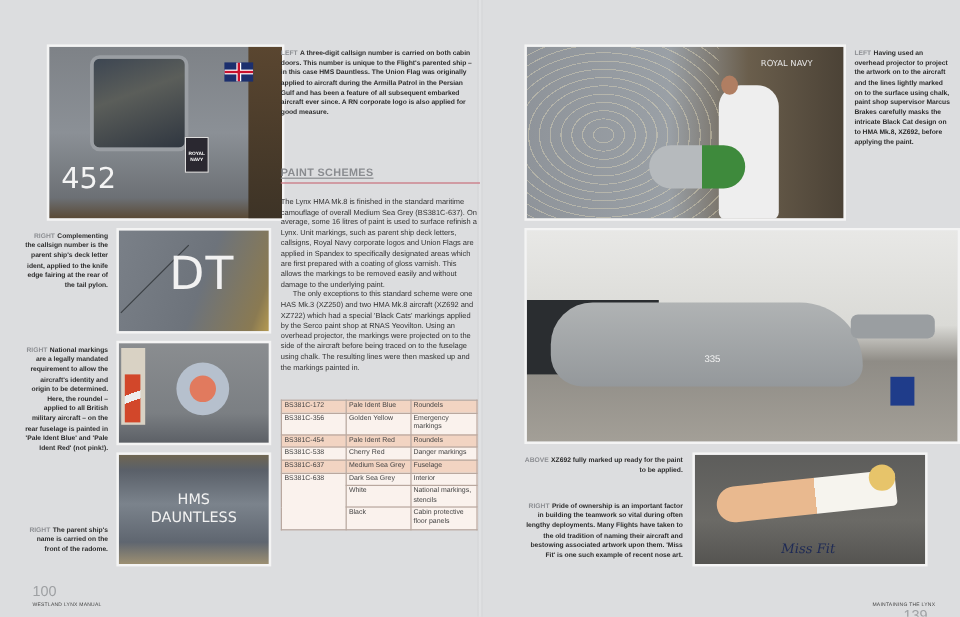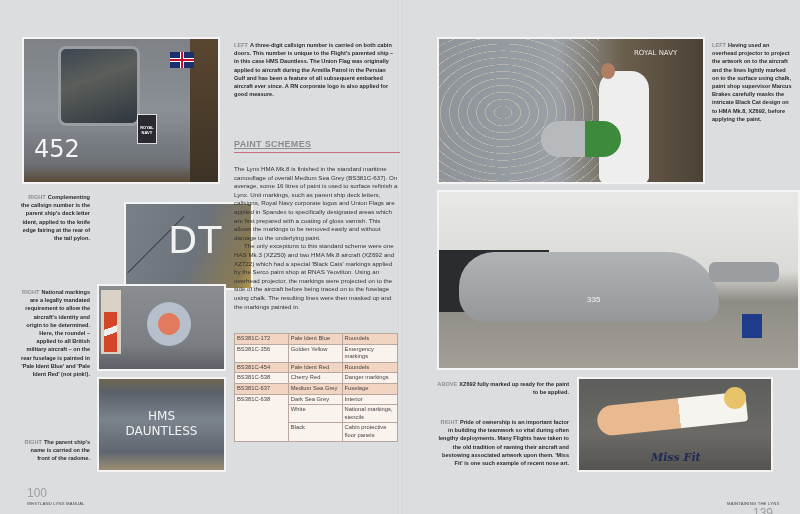--- a/index.html
+++ b/index.html
@@ -20,36 +20,36 @@
   .pnum{position:absolute;font-size:12px;color:#9ea0a3;}
   .pfoot{position:absolute;font-size:4.2px;color:#444;letter-spacing:.2px;}
 </style>
 </head>
 <body>
 
 <div class="spine"></div>
 
 <div>
 
-  <div class="photo" style="left:22px;top:37px;width:198px;height:147px;background:linear-gradient(180deg,#7e8287 0%,#8b9096 50%,#6c7075 88%,#5a4a36 100%);">
+  <div class="photo" style="left:39px;top:37px;width:198px;height:147px;background:linear-gradient(180deg,#7e8287 0%,#8b9096 50%,#6c7075 88%,#5a4a36 100%);">
     <div style="position:absolute;right:0;top:0;width:28px;height:100%;background:linear-gradient(180deg,#5a4630,#3d3326);"></div>
     <div style="position:absolute;left:34px;top:7px;width:76px;height:74px;border:3px solid #9a9ea3;border-radius:8px;background:linear-gradient(160deg,#3d4652,#5b5e5a 40%,#2f3640);"></div>
     <div style="position:absolute;left:146px;top:13px;width:24px;height:16px;background:#1c2f6e;overflow:hidden;">
       <div style="position:absolute;left:0;top:6px;width:24px;height:4px;background:#fff;"></div>
       <div style="position:absolute;left:10px;top:0;width:4px;height:16px;background:#fff;"></div>
       <div style="position:absolute;left:0;top:7px;width:24px;height:2px;background:#c8102e;"></div>
       <div style="position:absolute;left:11px;top:0;width:2px;height:16px;background:#c8102e;"></div>
     </div>
     <div style="position:absolute;left:113px;top:75px;width:20px;height:30px;background:#2a2830;border:1px solid #ddd;color:#fff;font-size:4px;font-weight:bold;text-align:center;line-height:5px;padding-top:10px;box-sizing:border-box;">
       <span>ROYAL NAVY</span>
     </div>
     <div style="position:absolute;left:10px;top:96px;font-size:24px;color:#f4f4f4;font-family:'DejaVu Sans',sans-serif;">452</div>
   </div>
 
-  <div class="photo" style="left:97px;top:202px;width:129px;height:88px;background:linear-gradient(110deg,#7a8088 0%,#6d737b 55%,#8a7a52 90%,#b59a52 100%);margin-left:27px;">
+  <div class="photo" style="left:97px;top:190px;width:129px;height:88px;background:linear-gradient(110deg,#7a8088 0%,#6d737b 55%,#8a7a52 90%,#b59a52 100%);">
     <div style="position:absolute;left:-10px;top:40px;width:80px;height:1px;background:#3c4045;transform:rotate(-45deg);"></div>
     <div style="position:absolute;left:42px;top:14px;font-size:38px;color:#f2f2f2;font-family:'DejaVu Sans',sans-serif;letter-spacing:1px;">DT</div>
   </div>
 
   <div class="photo" style="left:97px;top:284px;width:129px;height:87px;background:linear-gradient(180deg,#8a8d90,#7b7f83 70%,#5c6066);">
     <div style="position:absolute;left:2px;top:4px;width:20px;height:64px;background:#d9d2c4;">
       <div style="position:absolute;left:3px;top:22px;width:13px;height:40px;background:linear-gradient(160deg,#d2472a 0 40%,#eee 40% 55%,#d2472a 55%);"></div>
     </div>
     <div style="position:absolute;left:48px;top:16px;width:44px;height:44px;border-radius:50%;background:#b6c0cd;">
       <div style="position:absolute;left:11px;top:11px;width:22px;height:22px;border-radius:50%;background:#e17a5e;"></div>
@@ -144,21 +144,21 @@
     <div style="position:absolute;left:0;top:58px;width:110px;height:62px;background:#2a2d30;"></div>
     <div style="position:absolute;left:20px;top:60px;width:260px;height:70px;border-radius:40px 60px 20px 30px;background:linear-gradient(180deg,#b0b3b4,#94989b);"></div>
     <div style="position:absolute;left:270px;top:70px;width:70px;height:20px;background:#9a9ea1;border-radius:6px;"></div>
     <div style="position:absolute;left:148px;top:103px;font-size:8px;color:#f4f4f4;">335</div>
     <div style="position:absolute;left:303px;top:122px;width:20px;height:24px;background:#1f3c8a;"></div>
   </div>
 
   <div class="photo" style="left:577px;top:377px;width:196px;height:95px;background:linear-gradient(180deg,#5d5d5b,#6b6a66 60%,#555451);">
     <div style="position:absolute;left:18px;top:20px;width:150px;height:30px;border-radius:40px 10px 10px 40px;background:linear-gradient(90deg,#e9b98f 0 55%,#f6f4ee 55%);transform:rotate(-6deg);"></div>
     <div style="position:absolute;left:145px;top:8px;width:22px;height:22px;border-radius:50%;background:#e7c46a;"></div>
-    <div style="position:absolute;left:72px;top:72px;font-size:11px;font-style:italic;font-family:'DejaVu Serif',serif;color:#1e2a55;font-weight:bold;">Miss Fit</div>
+    <div style="position:absolute;left:72px;top:72px;font-size:11px;font-style:italic;font-family:'DejaVu Serif',serif;color:#1e2a55;">Miss Fit</div>
   </div>
 
   <div class="cap" style="left:712px;top:41px;width:82px;">
     <span class="lbl">LEFT</span><span>Having used an overhead projector to project the artwork on to the aircraft and the lines lightly marked on to the surface using chalk, paint shop supervisor Marcus Brakes carefully masks the intricate Black Cat design on to HMA Mk.8, XZ692, before applying the paint.</span>
   </div>
 
   <div class="cap r" style="left:437px;top:380px;width:132px;">
     <span class="lbl">ABOVE</span><span>XZ692 fully marked up ready for the paint to be applied.</span>
   </div>
 

